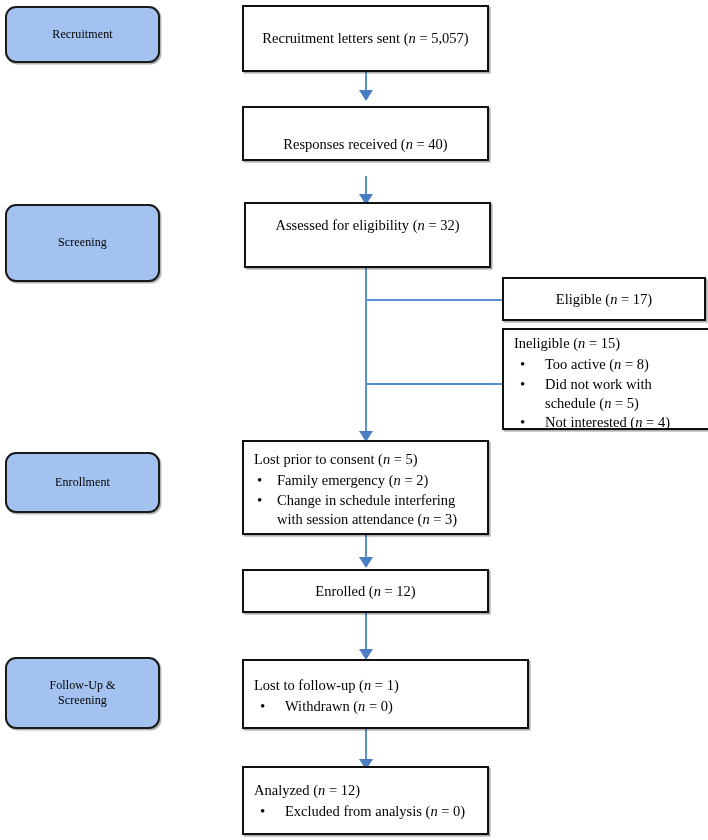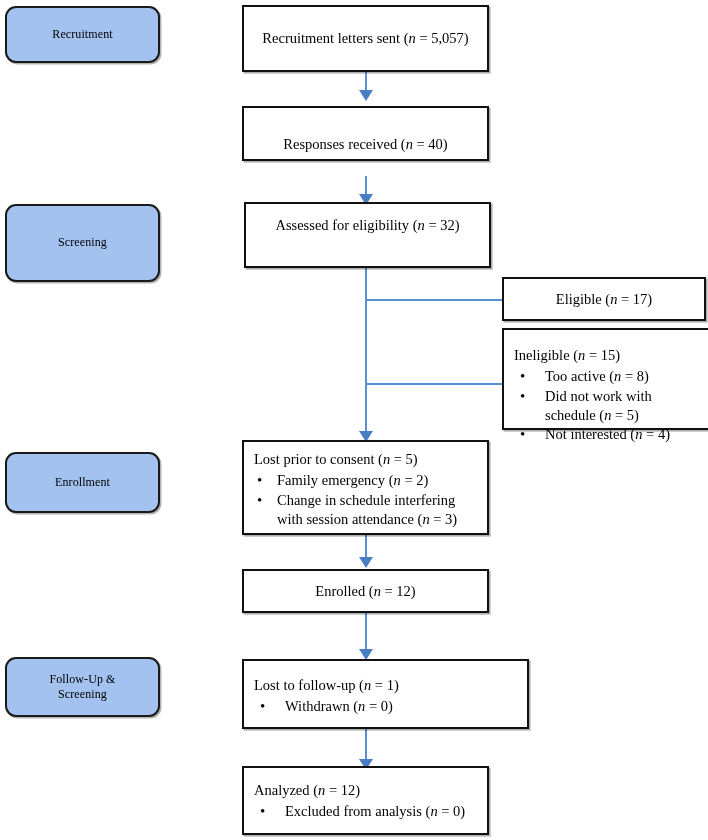--- a/index.html
+++ b/index.html
@@ -139,21 +139,21 @@
   </div>
 
   <div class="stage" style="left:5px; top:204px; width:155px; height:78px;">
     <span>Screening</span>
   </div>
 
   <div class="stage" style="left:5px; top:452px; width:155px; height:61px;">
     <span>Enrollment</span>
   </div>
 
-  <div class="stage" style="left:5px; top:657px; width:155px; height:60px;">
+  <div class="stage" style="left:5px; top:657px; width:155px; height:72px;">
     <span>
       <span>Follow-Up &amp;</span><br>
       <span>Screening</span>
     </span>
   </div>
 
   <div class="box center" style="left:242px; top:5px; width:247px; height:67px;">
     <div class="box-inner" style="top:22px;">
       <div class="box-title">Recruitment letters sent (<span class="n">n</span> = 5,057)</div>
     </div>
@@ -217,21 +217,21 @@
     </div>
   </div>
 
   <div class="box center" style="left:502px; top:277px; width:204px; height:44px;padding-left:40px;">
     <div class="box-inner" style="top:11px;">
       <div class="box-title">Eligible (<span class="n">n</span> = 17)</div>
     </div>
   </div>
 
   <div class="box left" style="left:502px; top:328px; width:212px; height:102px;">
-    <div class="box-inner" style="top:16px; right:14px;">
+    <div class="box-inner" style="top:4px; right:14px;">
       <div class="box-title">Ineligible (<span class="n">n</span> = 15)</div>
       <ul class="bullets">
         <li>
           <span class="bullet-dot">•</span>
           <span>Too active (<span class="n">n</span> = 8)</span>
         </li>
         <li>
           <span class="bullet-dot">•</span>
           <span>Did not work with schedule (<span class="n">n</span> = 5)</span>
         </li>

